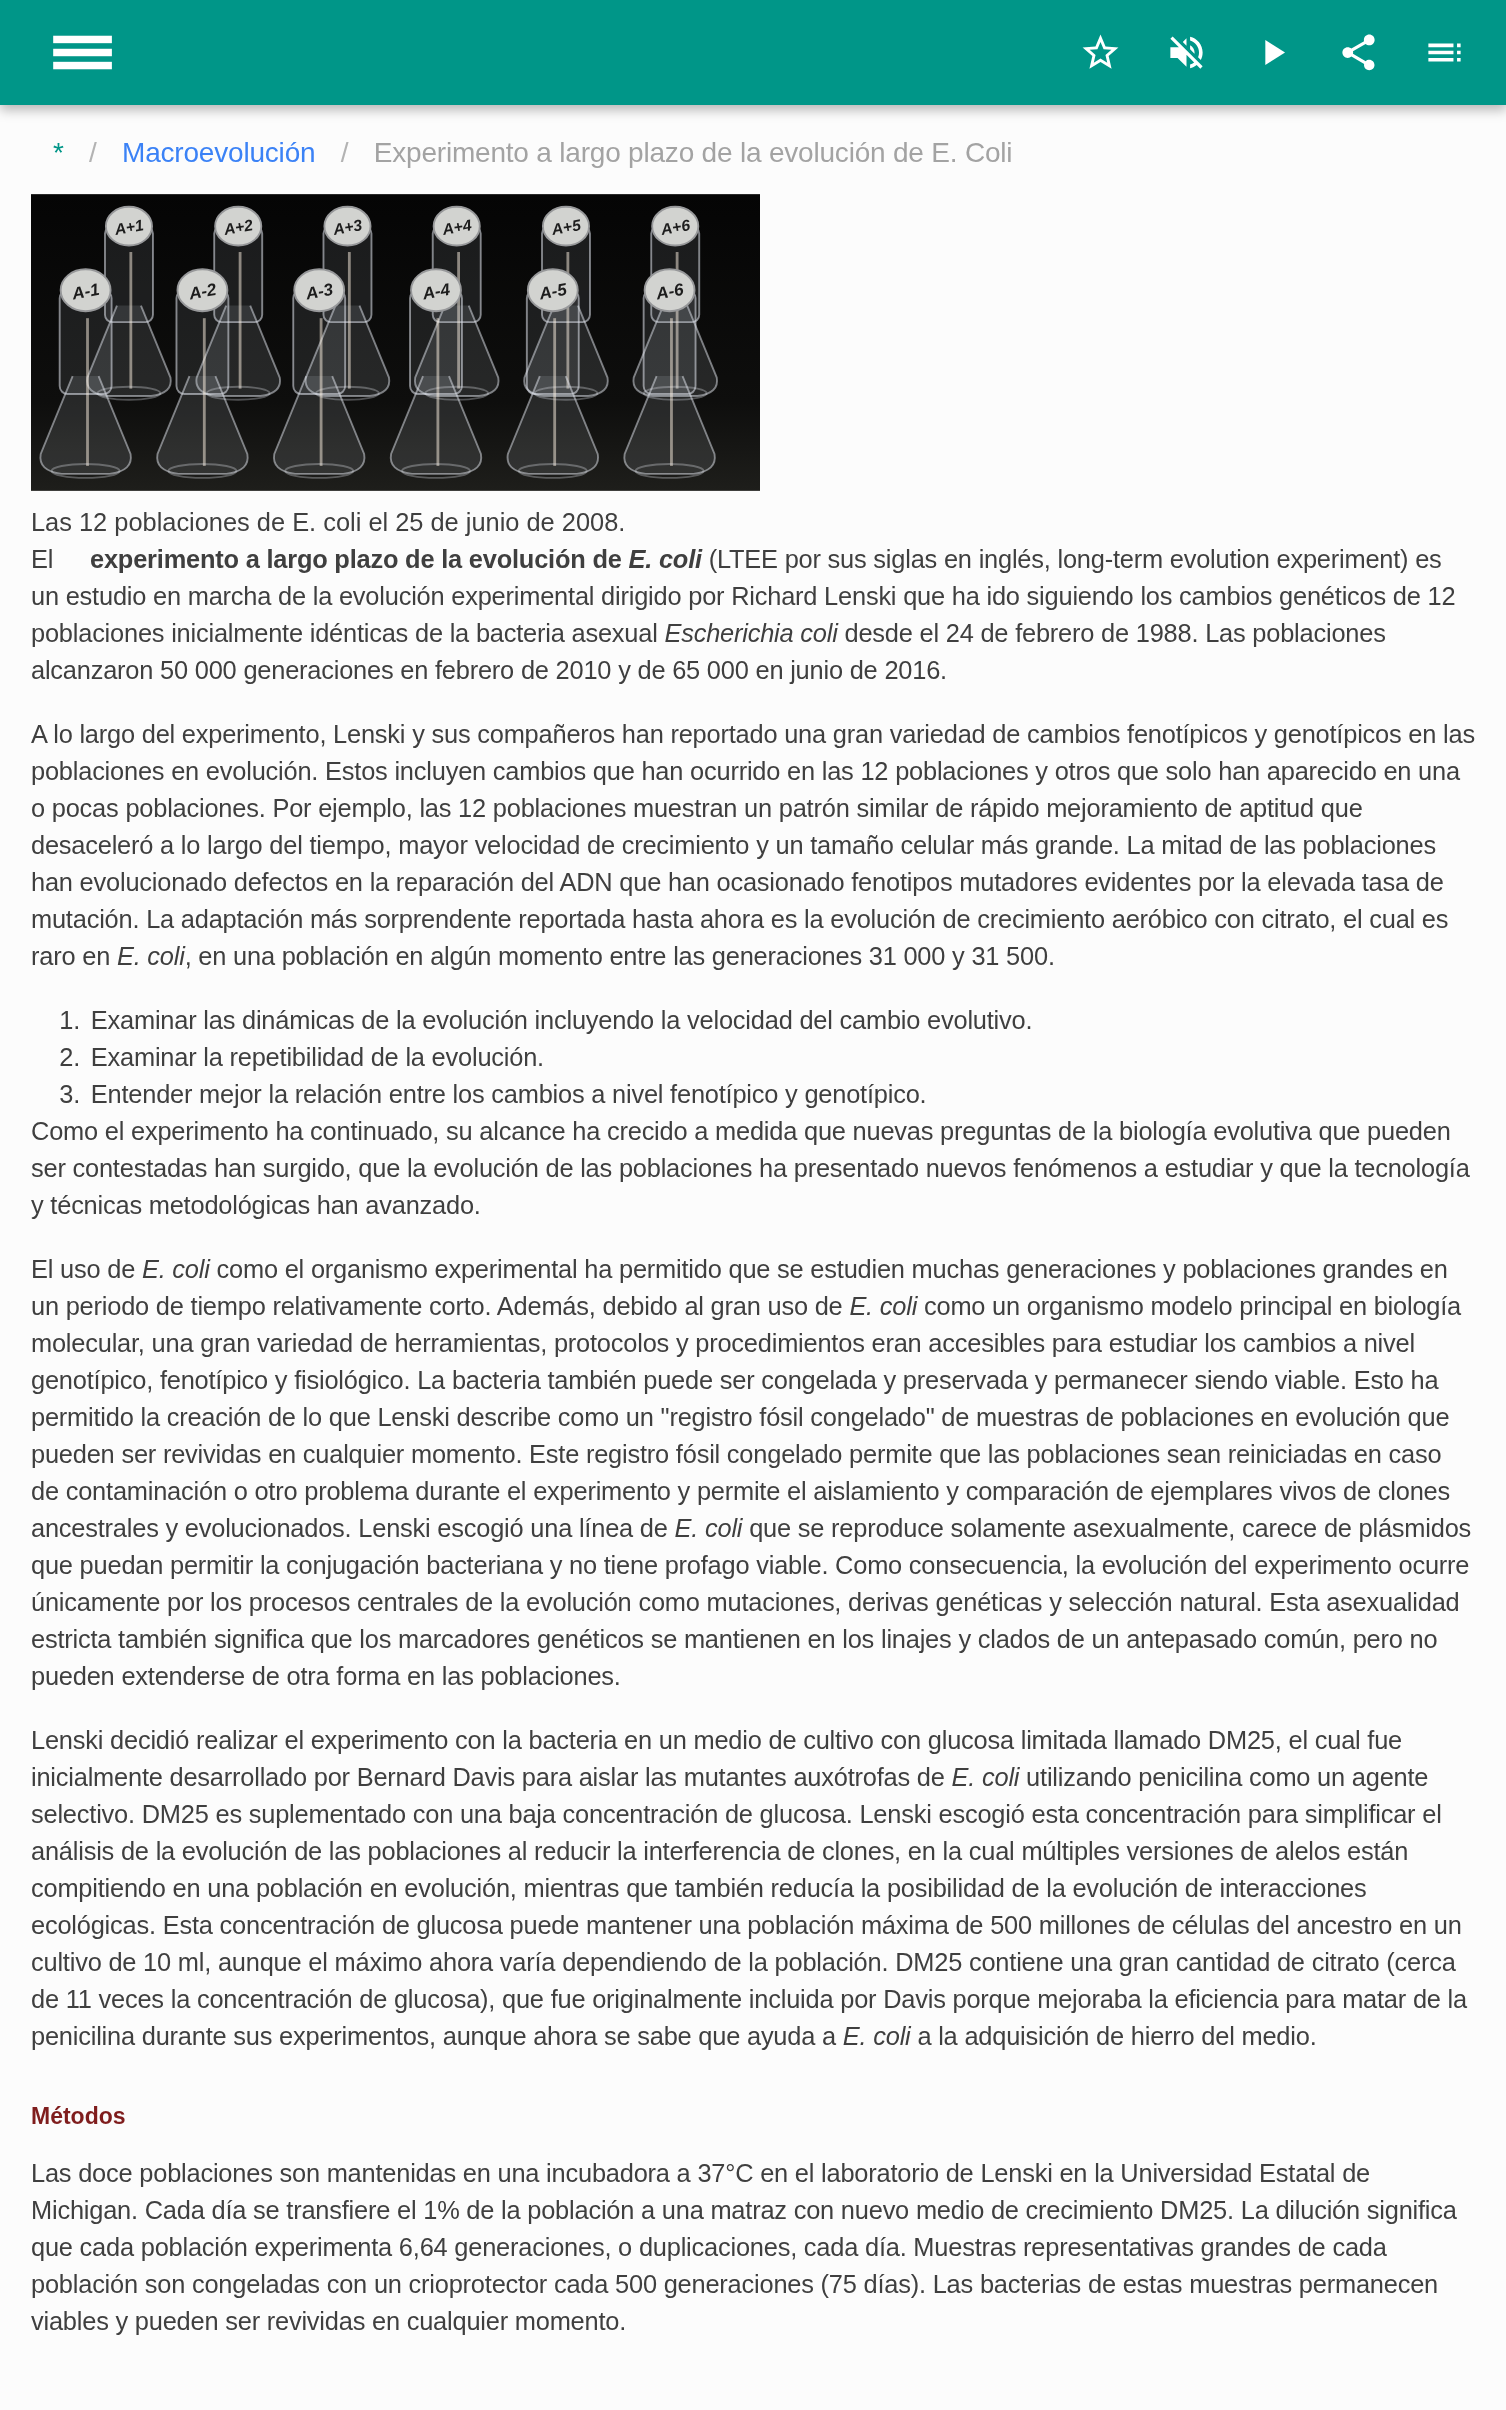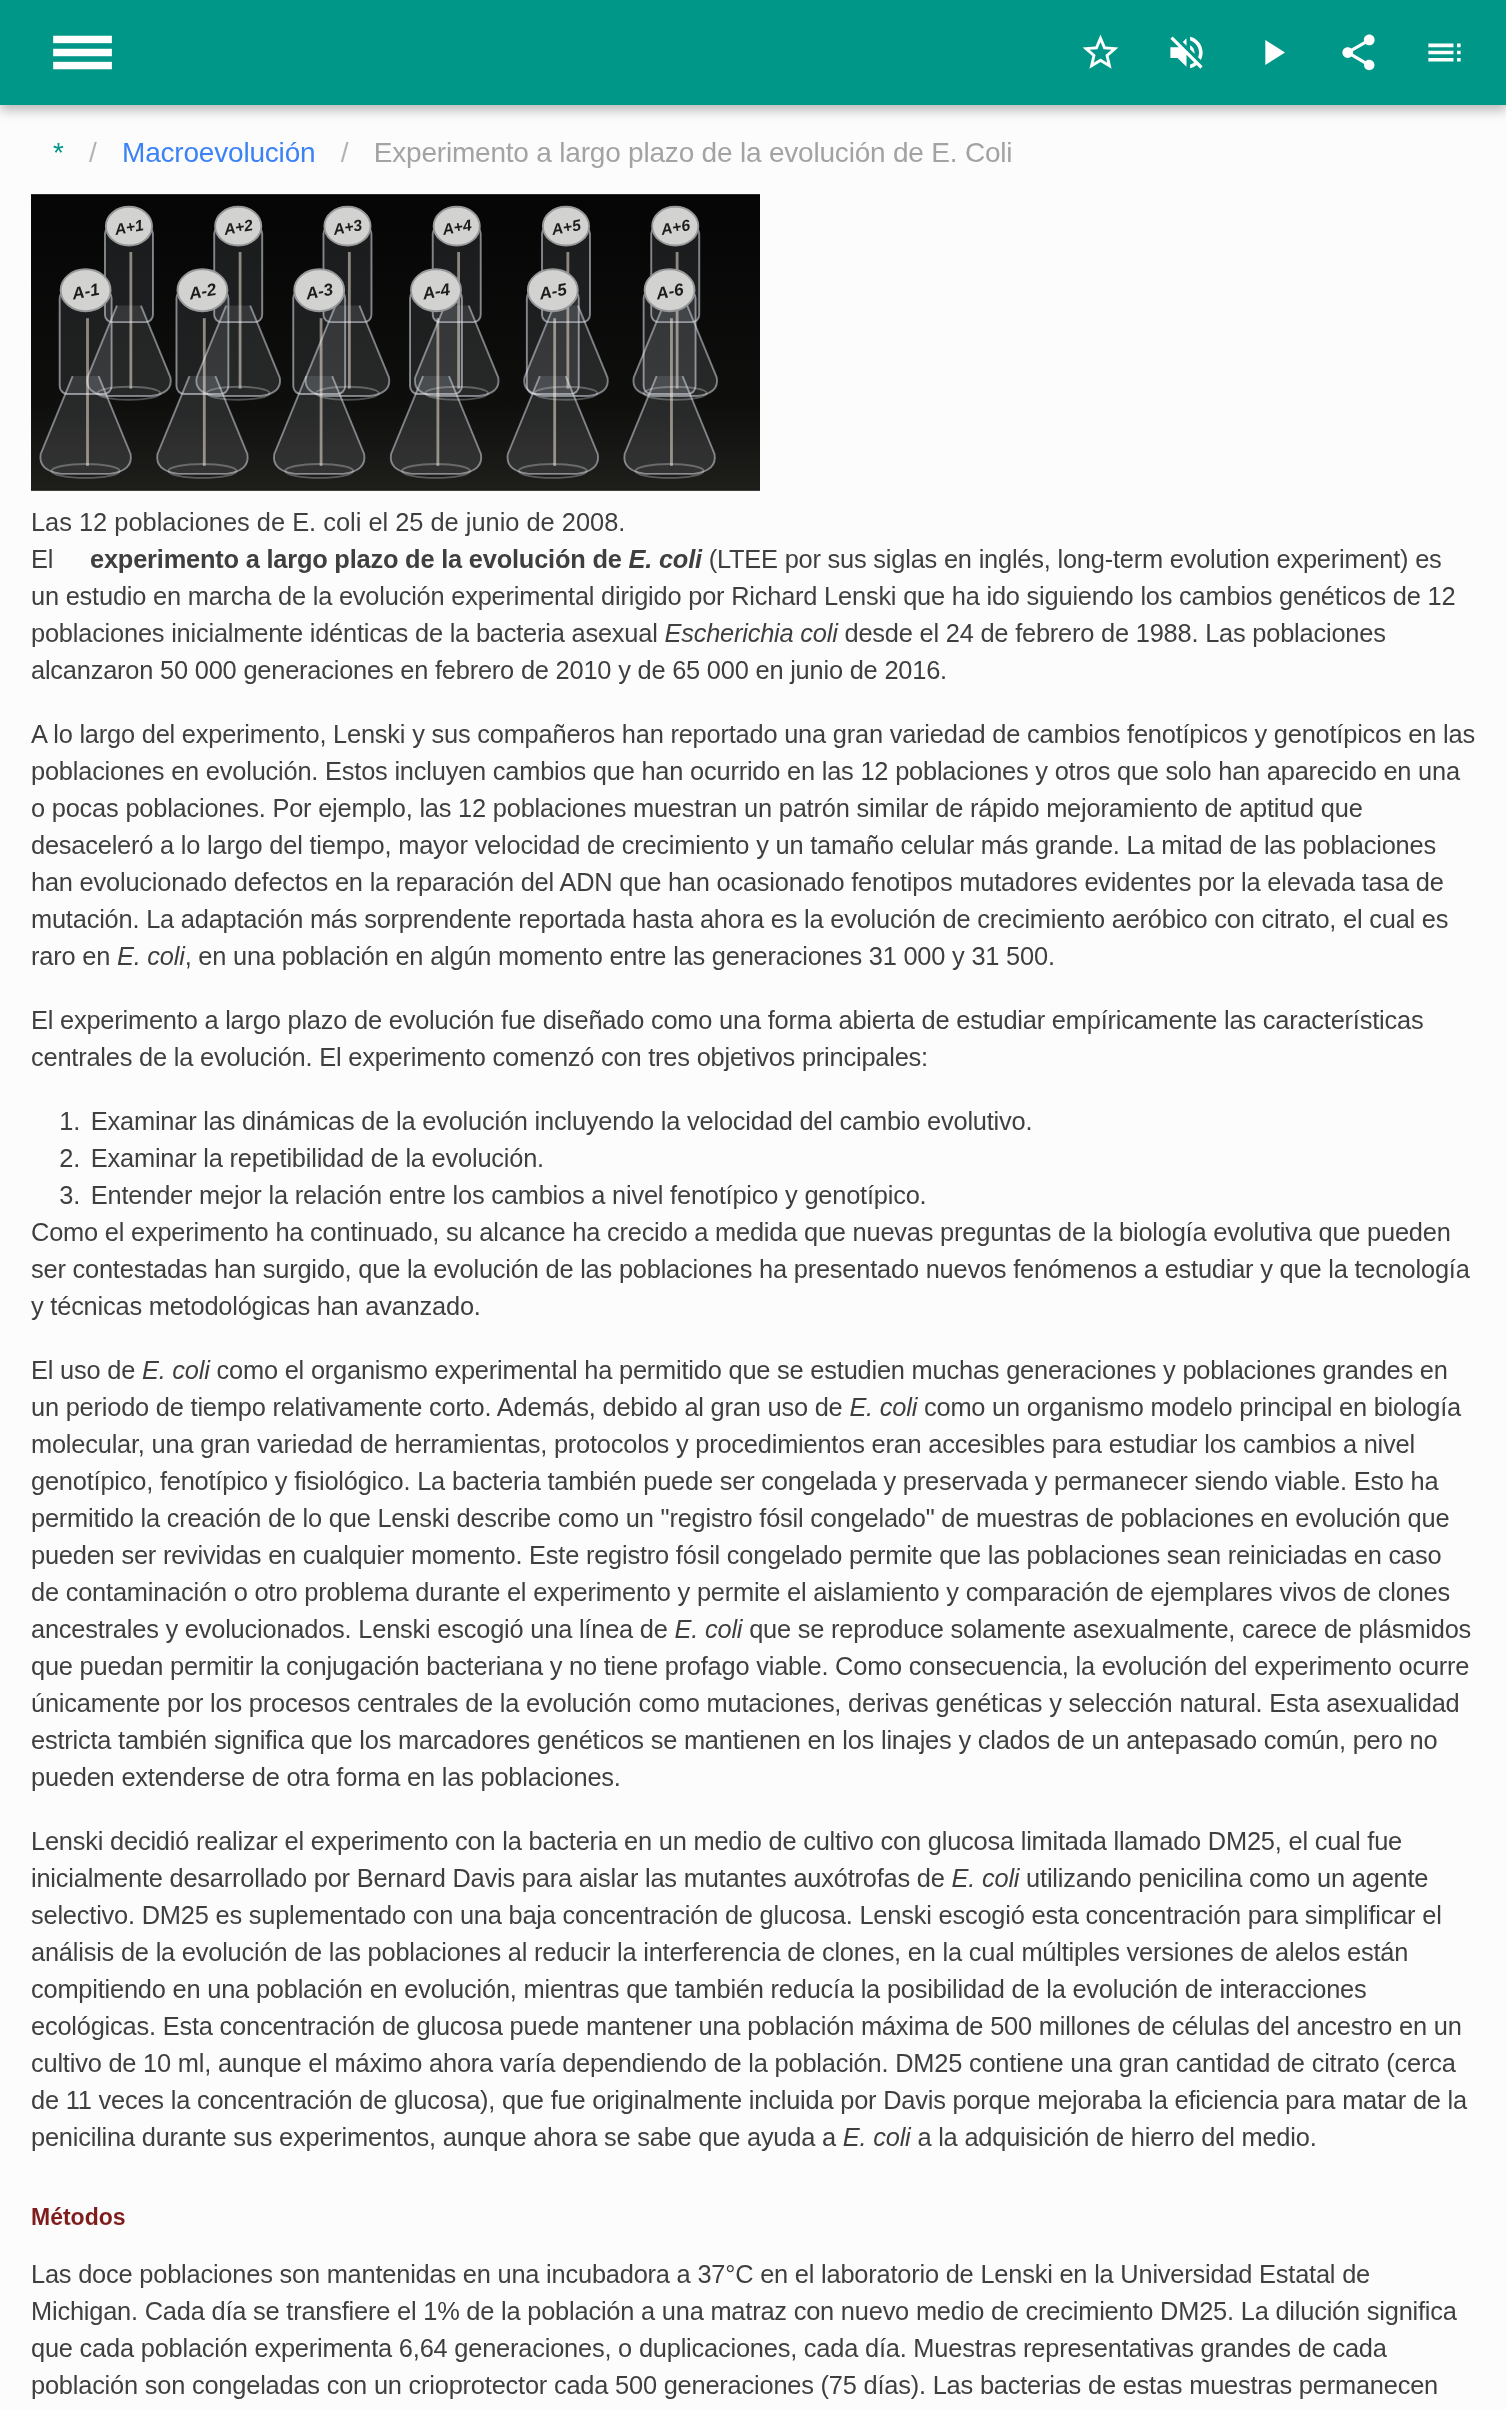--- a/index.html
+++ b/index.html
@@ -228,21 +228,20 @@
           <ellipse cx="678" cy="293.86" rx="36.04" ry="7.42" fill="none" stroke="rgba(235,240,246,0.3)" stroke-width="2"></ellipse>
           <ellipse cx="678" cy="102" rx="26.5" ry="22.26" fill="#d2d3d0" stroke="#97989a" stroke-width="2"></ellipse>
           <text x="678" y="109.42" text-anchor="middle" font-size="18.02" font-weight="bold" font-style="italic" fill="#1d1d1d" transform="rotate(-10 678 102)">A-6</text>
         </g>
       </svg>
     <figcaption class="caption" id="figure-caption"><span class="">Las 12 poblaciones de </span><span class="r-i">E. coli</span><span class=""> el 25 de junio de 2008.</span></figcaption>
   </figure>
   <div class="article" id="article-body">
       <p><span class="">El </span><span class="r-b">experimento a largo plazo de la evolución de </span><span class="r-bi">E. coli</span><span class=""> (LTEE por sus siglas en inglés, long-term evolution experiment) es un estudio en marcha de la evolución experimental dirigido por Richard Lenski que ha ido siguiendo los cambios genéticos de 12 poblaciones inicialmente idénticas de la bacteria asexual </span><span class="r-i">Escherichia coli</span><span class=""> desde el 24 de febrero de 1988. Las poblaciones alcanzaron 50 000 generaciones en febrero de 2010 y de 65 000 en junio de 2016.</span></p>
       <p><span class="">A lo largo del experimento, Lenski y sus compañeros han reportado una gran variedad de cambios fenotípicos y genotípicos en las poblaciones en evolución. Estos incluyen cambios que han ocurrido en las 12 poblaciones y otros que solo han aparecido en una o pocas poblaciones. Por ejemplo, las 12 poblaciones muestran un patrón similar de rápido mejoramiento de aptitud que desaceleró a lo largo del tiempo, mayor velocidad de crecimiento y un tamaño celular más grande. La mitad de las poblaciones han evolucionado defectos en la reparación del ADN que han ocasionado fenotipos mutadores evidentes por la elevada tasa de mutación. La adaptación más sorprendente reportada hasta ahora es la evolución de crecimiento aeróbico con citrato, el cual es raro en </span><span class="r-i">E. coli</span><span class="">, en una población en algún momento entre las generaciones 31 000 y 31 500.</span></p>
-      <p><span class="">El experimento a largo plazo de evolución fue diseñado como una forma abierta de estudiar empíricamente las características centrales de la evolución. El experimento comenzó con tres objetivos principales:</span></p>
       <ol>
         <li>Examinar las dinámicas de la evolución incluyendo la velocidad del cambio evolutivo.</li>
         <li>Examinar la repetibilidad de la evolución.</li>
         <li>Entender mejor la relación entre los cambios a nivel fenotípico y genotípico.</li>
       </ol>
       <p><span class="">Como el experimento ha continuado, su alcance ha crecido a medida que nuevas preguntas de la biología evolutiva que pueden ser contestadas han surgido, que la evolución de las poblaciones ha presentado nuevos fenómenos a estudiar y que la tecnología y técnicas metodológicas han avanzado.</span></p>
       <p><span class="">El uso de </span><span class="r-i">E. coli</span><span class=""> como el organismo experimental ha permitido que se estudien muchas generaciones y poblaciones grandes en un periodo de tiempo relativamente corto. Además, debido al gran uso de </span><span class="r-i">E. coli</span><span class=""> como un organismo modelo principal en biología molecular, una gran variedad de herramientas, protocolos y procedimientos eran accesibles para estudiar los cambios a nivel genotípico, fenotípico y fisiológico. La bacteria también puede ser congelada y preservada y permanecer siendo viable. Esto ha permitido la creación de lo que Lenski describe como un "registro fósil congelado" de muestras de poblaciones en evolución que pueden ser revividas en cualquier momento. Este registro fósil congelado permite que las poblaciones sean reiniciadas en caso de contaminación o otro problema durante el experimento y permite el aislamiento y comparación de ejemplares vivos de clones ancestrales y evolucionados. Lenski escogió una línea de </span><span class="r-i">E. coli</span><span class=""> que se reproduce solamente asexualmente, carece de plásmidos que puedan permitir la conjugación bacteriana y no tiene profago viable. Como consecuencia, la evolución del experimento ocurre únicamente por los procesos centrales de la evolución como mutaciones, derivas genéticas y selección natural. Esta asexualidad estricta también significa que los marcadores genéticos se mantienen en los linajes y clados de un antepasado común, pero no pueden extenderse de otra forma en las poblaciones.</span></p>
       <p><span class="">Lenski decidió realizar el experimento con la bacteria en un medio de cultivo con glucosa limitada llamado DM25, el cual fue inicialmente desarrollado por Bernard Davis para aislar las mutantes auxótrofas de </span><span class="r-i">E. coli</span><span class=""> utilizando penicilina como un agente selectivo. DM25 es suplementado con una baja concentración de glucosa. Lenski escogió esta concentración para simplificar el análisis de la evolución de las poblaciones al reducir la interferencia de clones, en la cual múltiples versiones de alelos están compitiendo en una población en evolución, mientras que también reducía la posibilidad de la evolución de interacciones ecológicas. Esta concentración de glucosa puede mantener una población máxima de 500 millones de células del ancestro en un cultivo de 10 ml, aunque el máximo ahora varía dependiendo de la población. DM25 contiene una gran cantidad de citrato (cerca de 11 veces la concentración de glucosa), que fue originalmente incluida por Davis porque mejoraba la eficiencia para matar de la penicilina durante sus experimentos, aunque ahora se sabe que ayuda a </span><span class="r-i">E. coli</span><span class=""> a la adquisición de hierro del medio.</span></p>
       <h3>Métodos</h3>
       <p><span class="">Las doce poblaciones son mantenidas en una incubadora a 37°C en el laboratorio de Lenski en la Universidad Estatal de Michigan. Cada día se transfiere el 1% de la población a una matraz con nuevo medio de crecimiento DM25. La dilución significa que cada población experimenta 6,64 generaciones, o duplicaciones, cada día. Muestras representativas grandes de cada población son congeladas con un crioprotector cada 500 generaciones (75 días). Las bacterias de estas muestras permanecen viables y pueden ser revividas en cualquier momento.</span></p>

